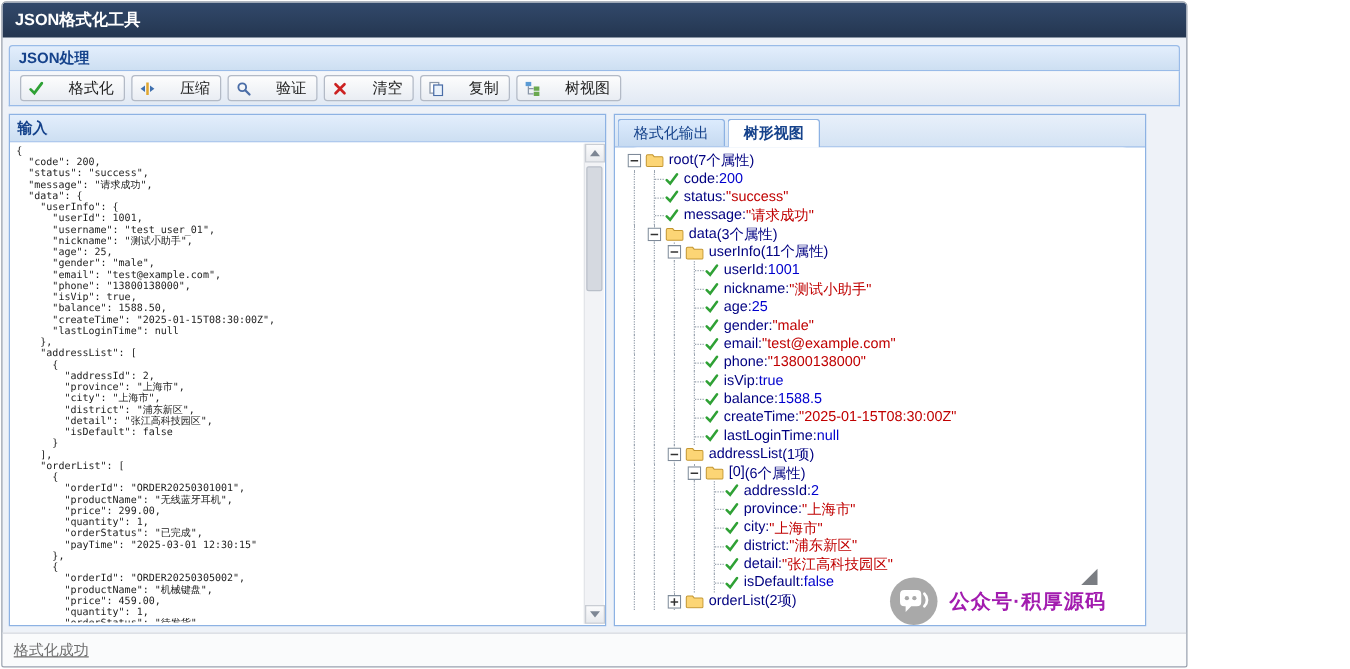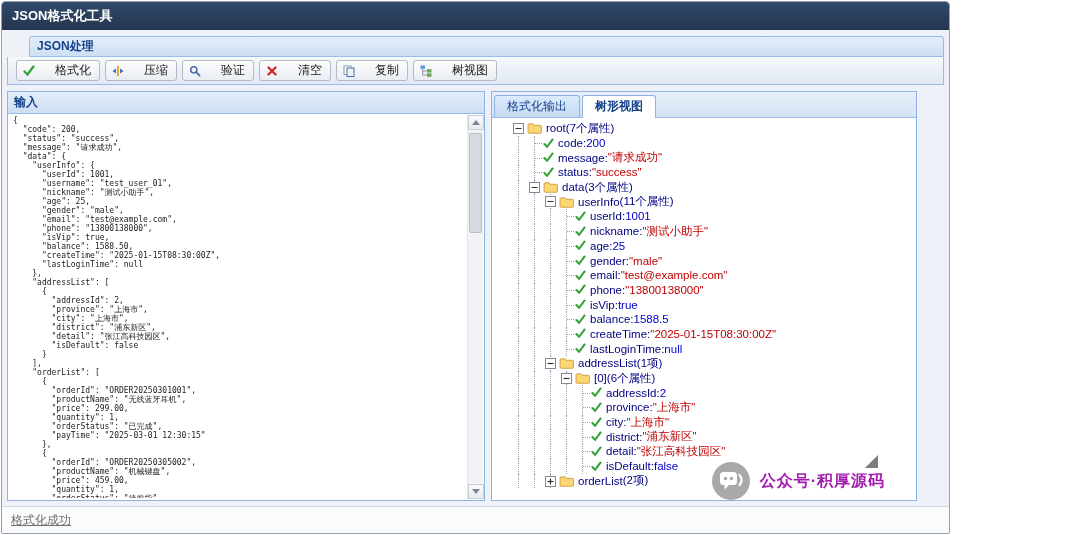--- a/index.html
+++ b/index.html
@@ -9,21 +9,21 @@
   .app { position:relative; width:949px; height:533px; margin:1px; border:1px solid #98a0ac;
          border-radius:4px 4px 2px 2px; background:#eef2f8; display:flex; flex-direction:column; overflow:hidden; }
 
   .titlebar { flex:0 0 28px; background:linear-gradient(#32496b,#243650); color:#fff; font-size:13px;
               font-weight:bold; display:flex; align-items:center; padding-left:10px; border-radius:3px 3px 0 0; }
 
   .content { flex:1; display:flex; flex-direction:column; padding:6px 5px 0 5px; min-height:0; }
 
   .panel-hd { flex:0 0 21px; border:1px solid #99bbe8; border-radius:3px 3px 0 0;
               background:linear-gradient(#e3eefc,#cddff2); color:#15428b; font-size:12px; font-weight:bold;
-              display:flex; align-items:center; padding-left:7px;margin-left:22px; }
+              display:flex; align-items:center; padding-left:7px; }
 
   .toolbar { flex:0 0 28px; border:1px solid #99bbe8; border-top:none;
              background:linear-gradient(#f6f8fb,#e1e9f4); display:flex; align-items:center; gap:5px; padding:0 8px; }
   .tb-btn { display:inline-flex; align-items:center; gap:20px; height:21px; padding:0 8px 0 6px;
             font-size:12px; color:#222; background:linear-gradient(#fdfdfd,#e9edf3);
             border:1px solid #b3bac6; border-radius:3px; cursor:pointer; font-family:inherit; }
   .tb-ic { display:inline-flex; width:12px; height:12px; }
 
   .main { flex:1; display:flex; gap:6px; margin:6px 0 5px 0; min-height:0; padding-right:27px; }
 
@@ -48,21 +48,21 @@
   .vs-thumb { position:absolute; left:1px; right:1px; top:18px; height:100px; background:#d5d9e0;
               border:1px solid #b9bfc9; border-radius:2px; cursor:pointer; }
 
   .tabbar { flex:0 0 26px; background:linear-gradient(#e8f0fa,#d4e3f4); border-bottom:1px solid #99bbe8;
             display:flex; align-items:center; gap:2px; padding:3px 0 0 2px; }
   .tab { height:22px; line-height:21px; padding:0 12px; font-size:12px; color:#15428b; cursor:pointer;
          background:linear-gradient(#dcebfd,#c6daf1); border:1px solid #8db2e3; border-bottom:none;
          border-radius:3px 3px 0 0; }
   .tab.active { background:#fff; font-weight:bold; height:23px; margin-bottom:-1px; }
 
-  .tree { flex:1; min-height:0; overflow:hidden; background:#fff; padding:3px 0 0 19px; font-size:11.5px;border-radius:18px; }
+  .tree { flex:1; min-height:0; overflow:hidden; background:#fff; padding:3px 0 0 8px; font-size:11.5px;border-radius:18px; }
   .trow { height:14.7px; display:flex; align-items:center; white-space:nowrap; cursor:default; }
   .cell { flex:0 0 16px; width:16px; height:100%; position:relative; }
   .cell.v::before { content:""; position:absolute; left:7px; top:0; bottom:0; border-left:1px dotted #9aa4b0; }
   .cell.h::after  { content:""; position:absolute; top:50%; left:8px; right:1px; border-top:1px dotted #9aa4b0; }
   .expbox { position:absolute; left:2px; top:2px; width:11px; height:11px; background:#fff; }
   .node-ic { display:inline-flex; margin:0 4px 0 0; flex:0 0 auto; }
   .tkey   { color:#000080; }
   .tcount { color:#000080; }
   .tval.num  { color:#0000cd; }
   .tval.str  { color:#c00000; }
@@ -246,33 +246,33 @@
               <span class="tval num">200</span>
             </div>
             <div class="trow">
               <span class="cell v"></span>
               <span class="cell v h"></span>
               <span class="node-ic">
                 <svg width="11" height="11" viewBox="0 0 12 12">
                   <path d="M1.5 6.6l3 3 6-8" fill="none" stroke="#2fa135" stroke-width="2.2" stroke-linecap="round"></path>
                 </svg>
               </span>
+              <span class="tkey">status: </span>
+              <span class="tval str">"success"</span>
+            </div>
+            <div class="trow">
+              <span class="cell v"></span>
+              <span class="cell v h"></span>
+              <span class="node-ic">
+                <svg width="11" height="11" viewBox="0 0 12 12">
+                  <path d="M1.5 6.6l3 3 6-8" fill="none" stroke="#2fa135" stroke-width="2.2" stroke-linecap="round"></path>
+                </svg>
+              </span>
               <span class="tkey">message: </span>
               <span class="tval str">"请求成功"</span>
-            </div>
-            <div class="trow">
-              <span class="cell v"></span>
-              <span class="cell v h"></span>
-              <span class="node-ic">
-                <svg width="11" height="11" viewBox="0 0 12 12">
-                  <path d="M1.5 6.6l3 3 6-8" fill="none" stroke="#2fa135" stroke-width="2.2" stroke-linecap="round"></path>
-                </svg>
-              </span>
-              <span class="tkey">status: </span>
-              <span class="tval str">"success"</span>
             </div>
             <div class="trow">
               <span class="cell v"></span>
               <span class="cell v">
                 <span class="expbox"><svg width="11" height="11" viewBox="0 0 11 11">
                     <rect x="0.5" y="0.5" width="10" height="10" fill="#fff" stroke="#7e8a99"></rect>
                     <line x1="2.5" y1="5.5" x2="8.5" y2="5.5" stroke="#333" stroke-width="1.2"></line>
                   </svg></span>
               </span>
               <span class="node-ic">

